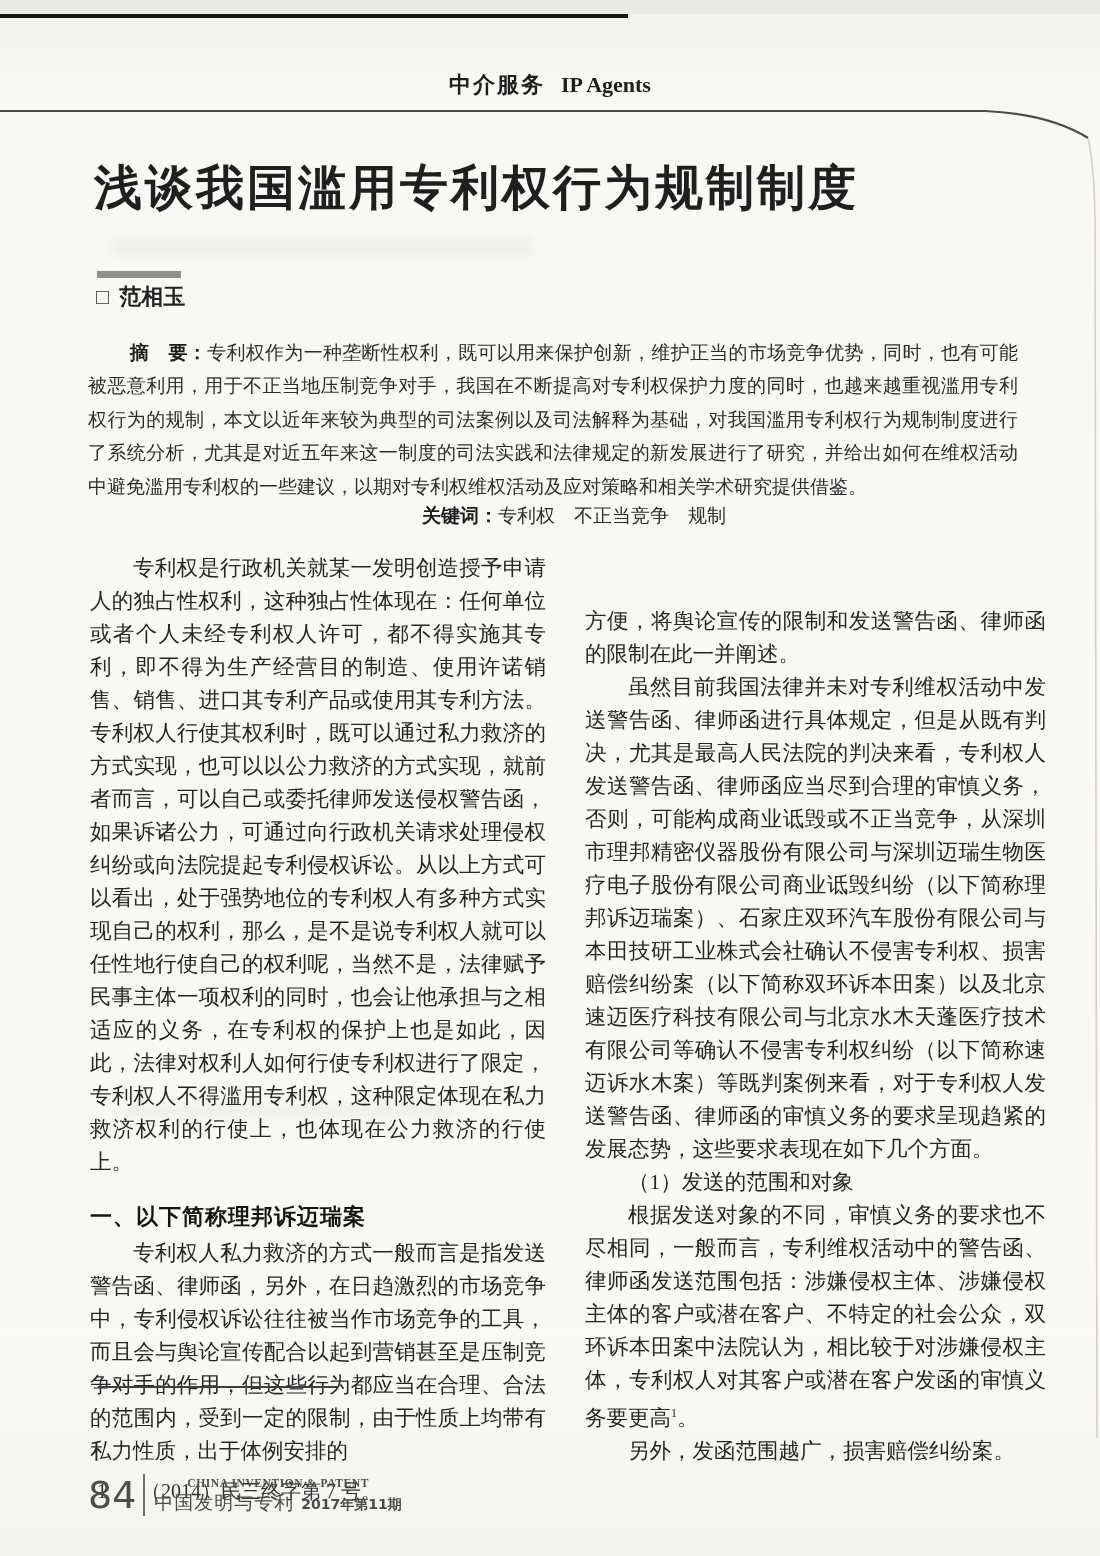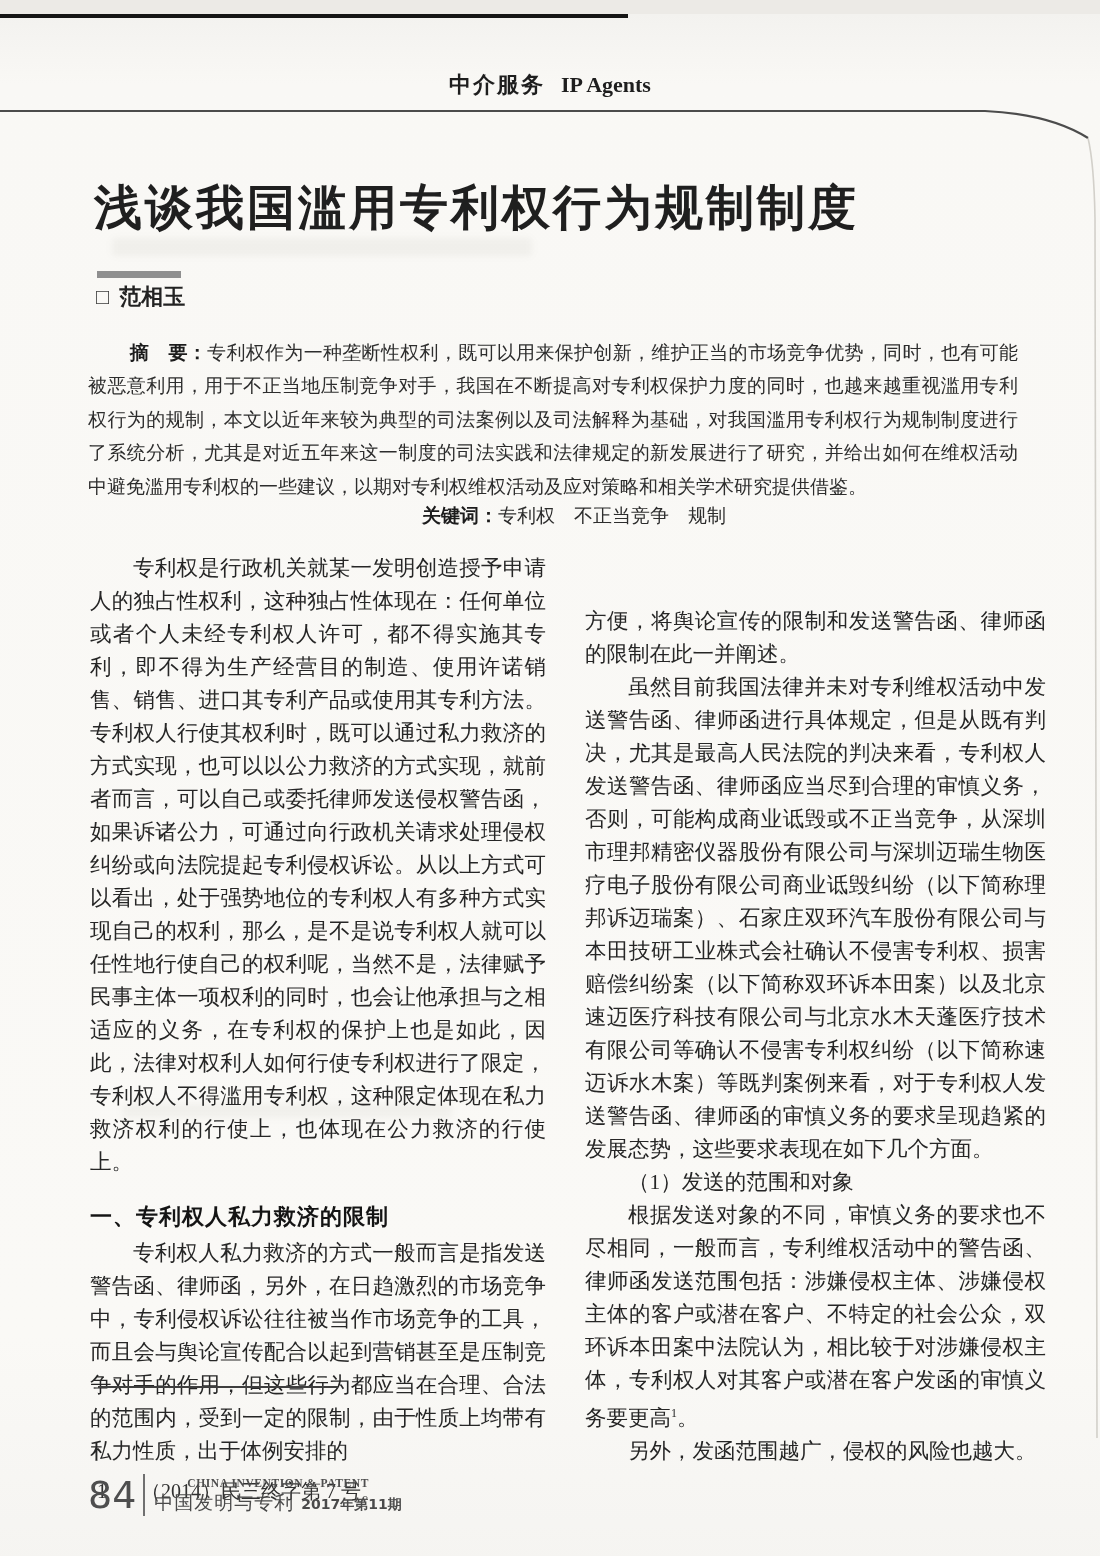--- a/index.html
+++ b/index.html
@@ -15,21 +15,21 @@
   .scan-top-strip{position:absolute;top:0;left:0;width:628px;height:4px;background:#151515;}
   .bleed{position:absolute;background:rgba(90,85,75,0.055);filter:blur(3px);border-radius:4px;}
   .bleed1{top:224px;left:112px;width:420px;height:18px;}
   .bleed2{top:1090px;left:122px;width:330px;height:14px;}
 
   .hdr{position:absolute;top:56px;left:0;width:100%;text-align:center;white-space:nowrap;}
   .hdr-cn{font-family:"Liberation Sans","DejaVu Sans",sans-serif;font-weight:bold;font-size:22px;color:#1e1e1e;letter-spacing:2px;}
   .hdr-en{font-family:"Liberation Serif","DejaVu Serif",serif;font-weight:bold;font-size:22px;color:#1e1e1e;margin-left:16px;}
   .hdr-rule{position:absolute;top:94px;left:0;}
 
-  .title{position:absolute;top:162px;left:94px;margin:0;font-size:48px;font-weight:bold;letter-spacing:3px;color:#1f1f1f;white-space:nowrap;}
+  .title{position:absolute;top:142px;left:94px;margin:0;font-size:48px;font-weight:bold;letter-spacing:3px;color:#1f1f1f;white-space:nowrap;}
 
   .author-bar{position:absolute;top:257px;left:97px;width:84px;height:7px;background:#8f8f8f;}
   .author{position:absolute;top:268px;left:96px;font-family:"Liberation Sans","DejaVu Sans",sans-serif;font-size:22px;font-weight:bold;color:#222;}
   .author-marker{font-weight:normal;color:#3a3a3a;margin-right:10px;}
 
   .abstract{position:absolute;top:322px;left:88px;width:930px;margin:0;font-size:19px;line-height:33.4px;text-align:justify;text-indent:2.2em;color:#2d2d2d;}
   .ab-label,.kw-label{font-family:"Liberation Sans","DejaVu Sans",sans-serif;font-weight:bold;color:#1c1c1c;}
   .keywords{position:absolute;top:489px;left:88px;width:930px;margin:0;font-size:19px;text-indent:2.2em;color:#2d2d2d;text-align:center;}
 
   .columns{position:absolute;top:538px;left:90px;width:956px;display:flex;align-items:flex-end;}
@@ -84,30 +84,30 @@
     <span class="ab-label">摘　要：</span><span>专利权作为一种垄断性权利，既可以用来保护创新，维护正当的市场竞争优势，同时，也有可能被恶意利用，用于不正当地压制竞争对手，我国在不断提高对专利权保护力度的同时，也越来越重视滥用专利权行为的规制，本文以近年来较为典型的司法案例以及司法解释为基础，对我国滥用专利权行为规制制度进行了系统分析，尤其是对近五年来这一制度的司法实践和法律规定的新发展进行了研究，并给出如何在维权活动中避免滥用专利权的一些建议，以期对专利权维权活动及应对策略和相关学术研究提供借鉴。</span>
   </p>
 
   <p class="keywords">
     <span class="kw-label">关键词：</span><span>专利权　不正当竞争　规制</span>
   </p>
 
   <div class="columns">
     <div class="col-left">
       <p class="bp">专利权是行政机关就某一发明创造授予申请人的独占性权利，这种独占性体现在：任何单位或者个人未经专利权人许可，都不得实施其专利，即不得为生产经营目的制造、使用许诺销售、销售、进口其专利产品或使用其专利方法。专利权人行使其权利时，既可以通过私力救济的方式实现，也可以以公力救济的方式实现，就前者而言，可以自己或委托律师发送侵权警告函，如果诉诸公力，可通过向行政机关请求处理侵权纠纷或向法院提起专利侵权诉讼。从以上方式可以看出，处于强势地位的专利权人有多种方式实现自己的权利，那么，是不是说专利权人就可以任性地行使自己的权利呢，当然不是，法律赋予民事主体一项权利的同时，也会让他承担与之相适应的义务，在专利权的保护上也是如此，因此，法律对权利人如何行使专利权进行了限定，专利权人不得滥用专利权，这种限定体现在私力救济权利的行使上，也体现在公力救济的行使上。</p>
-      <h2 class="sec-h">一、专利权人私力救济的限制</h2>
+      <h2 class="sec-h">一、以下简称理邦诉迈瑞案</h2>
       <p class="bp">专利权人私力救济的方式一般而言是指发送警告函、律师函，另外，在日趋激烈的市场竞争中，专利侵权诉讼往往被当作市场竞争的工具，而且会与舆论宣传配合以起到营销甚至是压制竞争对手的作用，但这些行为都应当在合理、合法的范围内，受到一定的限制，由于性质上均带有私力性质，出于体例安排的</p>
     </div>
     <div class="col-divider"></div>
     <div class="col-right">
       <p class="bp cont">方便，将舆论宣传的限制和发送警告函、律师函的限制在此一并阐述。</p>
       <p class="bp">虽然目前我国法律并未对专利维权活动中发送警告函、律师函进行具体规定，但是从既有判决，尤其是最高人民法院的判决来看，专利权人发送警告函、律师函应当尽到合理的审慎义务，否则，可能构成商业诋毁或不正当竞争，从深圳市理邦精密仪器股份有限公司与深圳迈瑞生物医疗电子股份有限公司商业诋毁纠纷（以下简称理邦诉迈瑞案）、石家庄双环汽车股份有限公司与本田技研工业株式会社确认不侵害专利权、损害赔偿纠纷案（以下简称双环诉本田案）以及北京速迈医疗科技有限公司与北京水木天蓬医疗技术有限公司等确认不侵害专利权纠纷（以下简称速迈诉水木案）等既判案例来看，对于专利权人发送警告函、律师函的审慎义务的要求呈现趋紧的发展态势，这些要求表现在如下几个方面。</p>
       <p class="bp">（1）发送的范围和对象</p>
       <p class="bp"><span>根据发送对象的不同，审慎义务的要求也不尽相同，一般而言，专利维权活动中的警告函、律师函发送范围包括：涉嫌侵权主体、涉嫌侵权主体的客户或潜在客户、不特定的社会公众，双环诉本田案中法院认为，相比较于对涉嫌侵权主体，专利权人对其客户或潜在客户发函的审慎义务要更高</span><sup class="fn-ref">1</sup><span>。</span></p>
-      <p class="bp">另外，发函范围越广，侵权的风险也越大。</p>
+      <p class="bp">另外，发函范围越广，损害赔偿纠纷案。</p>
     </div>
   </div>
 
   <div class="fn-rule"></div>
   <div class="footnote">
     <span class="fn-num">1</span><span class="fn-text">（2014）民三终字第 7 号。</span>
   </div>
 
   <footer class="pfooter">
     <span class="pgnum">84</span>

